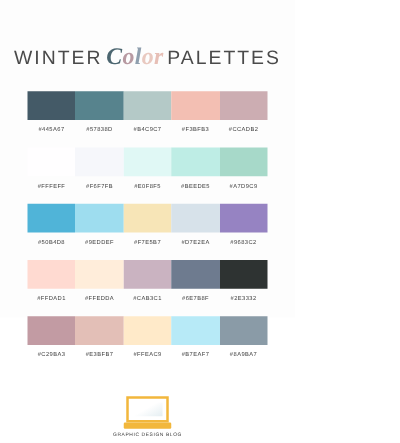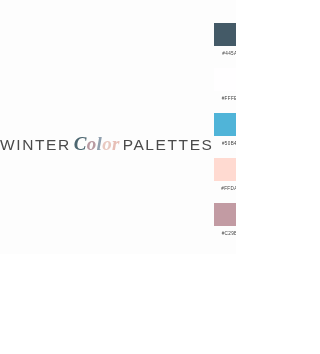--- a/index.html
+++ b/index.html
@@ -14,21 +14,21 @@
     overflow: hidden;
     position: relative;
   }
 
   .page {
     width: 236px;
     height: 254px;
     background: #fdfdfd;
     box-sizing: border-box;
     display: flex;
-    flex-direction: row;
+    flex-direction: column;
     align-items: center;
   }
 
   
   .title {
     margin-top: 24px;
     margin-bottom: 0;
     text-align: center;
     white-space: nowrap;
     line-height: 1;

